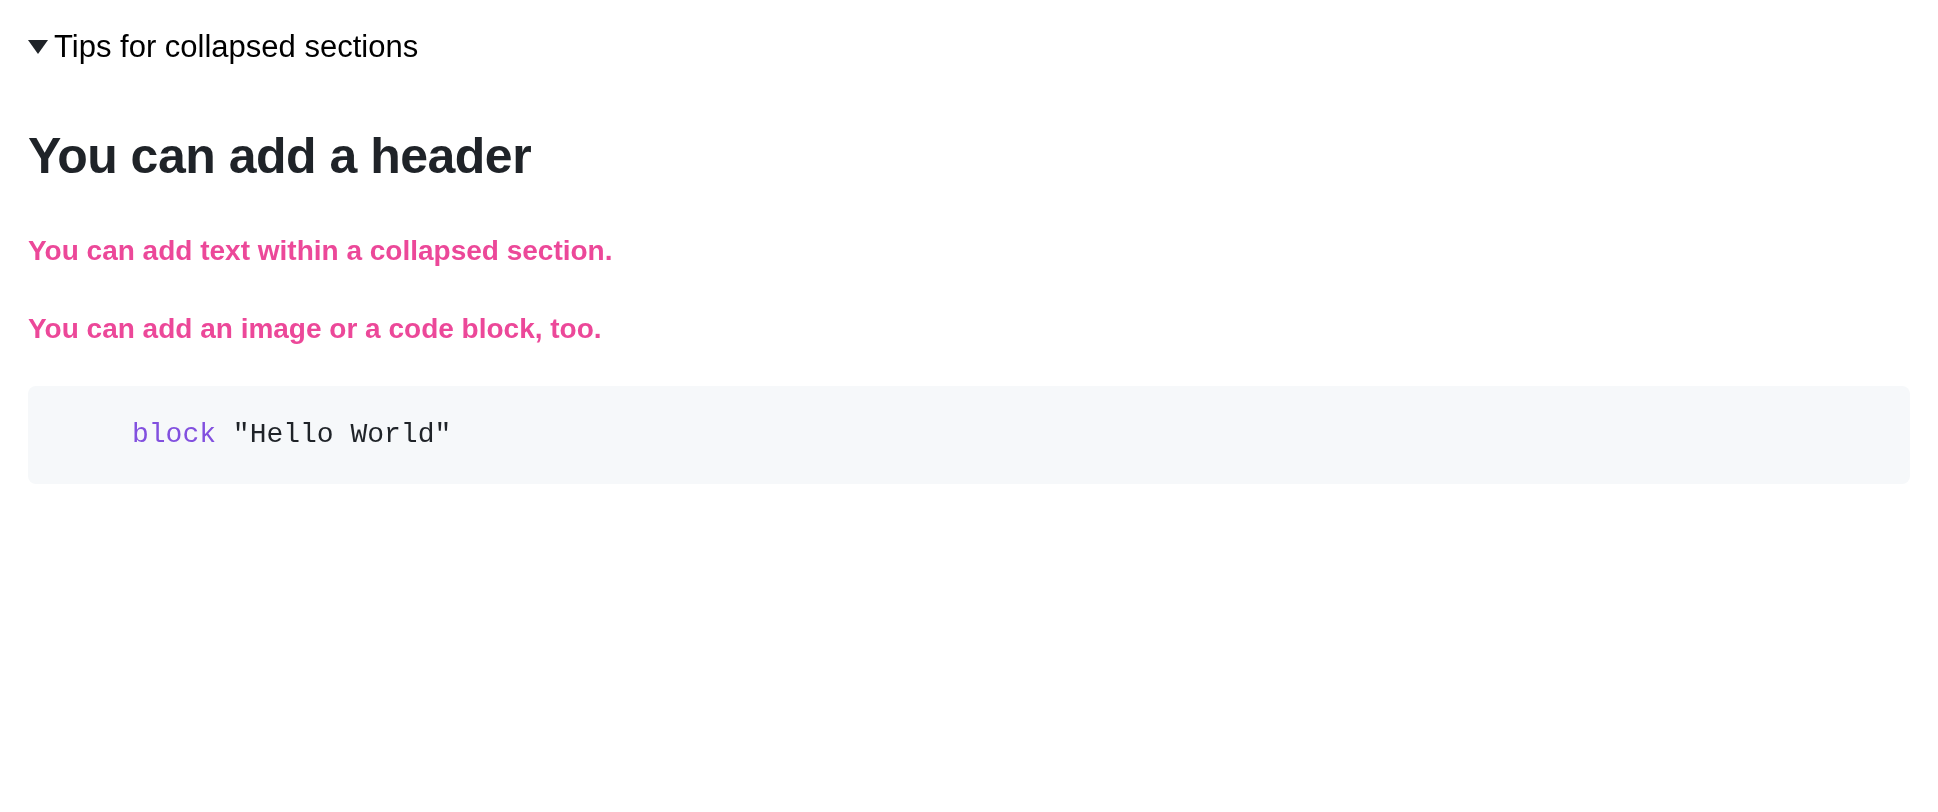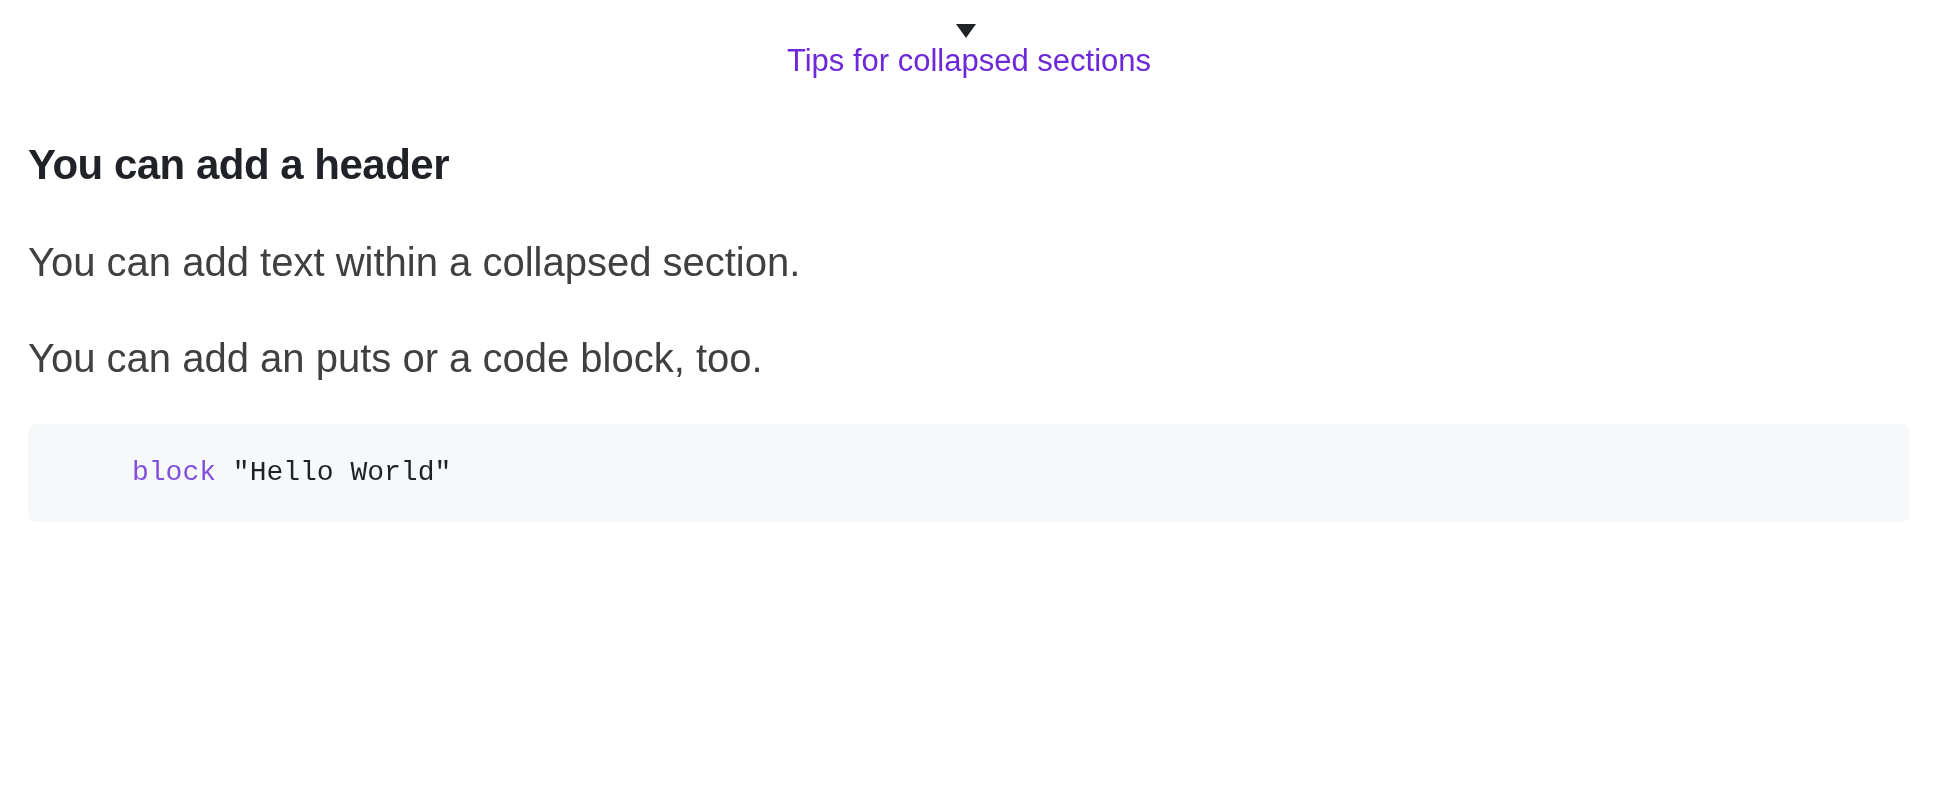--- a/index.html
+++ b/index.html
@@ -13,49 +13,48 @@
       color: #1f2328;
       padding: 24px 28px;
       font-size: 16px;
       line-height: 1.5;
     }
     .summary {
       display: flex;
       align-items: center;
       cursor: pointer;
       font-size: 31px;
-      color: #6d28d9;
+      color: #000000;
       margin-bottom: 36px;
       font-weight: 400;
       user-select: none;
-      flex-direction: column;
     }
     .disclosure-icon {
       display: inline-block;
       width: 0;
       height: 0;
       border-left: 10px solid transparent;
       border-right: 10px solid transparent;
       border-top: 14px solid #1f2328;
       margin-right: 6px;
       flex-shrink: 0;
     }
     .header {
-      font-size: 42px;
+      font-size: 50px;
       font-weight: 600;
       color: #1f2328;
       margin-top: 48px;
       margin-bottom: 36px;
       letter-spacing: -0.5px;
     }
     .paragraph {
-      font-size: 40px;
-      color: #404040;
+      font-size: 28px;
+      color: #ec4899;
       margin-bottom: 36px;
-      font-weight: 400;
+      font-weight: 700;
     }
     .code-block {
       background: #f6f8fa;
       border-radius: 8px;
       padding: 28px 32px 28px 104px;
       font-family: ui-monospace, SFMono-Regular, "SF Mono", Consolas, "Liberation Mono", Menlo, monospace;
       font-size: 28px;
       color: #1f2328;
       margin-top: 16px;
       overflow-x: auto;
@@ -75,17 +74,17 @@
 
 <div class="summary">
   <span class="disclosure-icon"></span>
   <span>Tips for collapsed sections</span>
 </div>
 
 <h2 class="header">You can add a header</h2>
 
 <p class="paragraph">You can add text within a collapsed section.</p>
 
-<p class="paragraph">You can add an puts or a code block, too.</p>
+<p class="paragraph">You can add an image or a code block, too.</p>
 
 <div class="code-block">
   <span class="code-keyword">block</span><span class="code-space"> </span><span class="code-string">"Hello World"</span>
 </div>
 
 </body></html>

